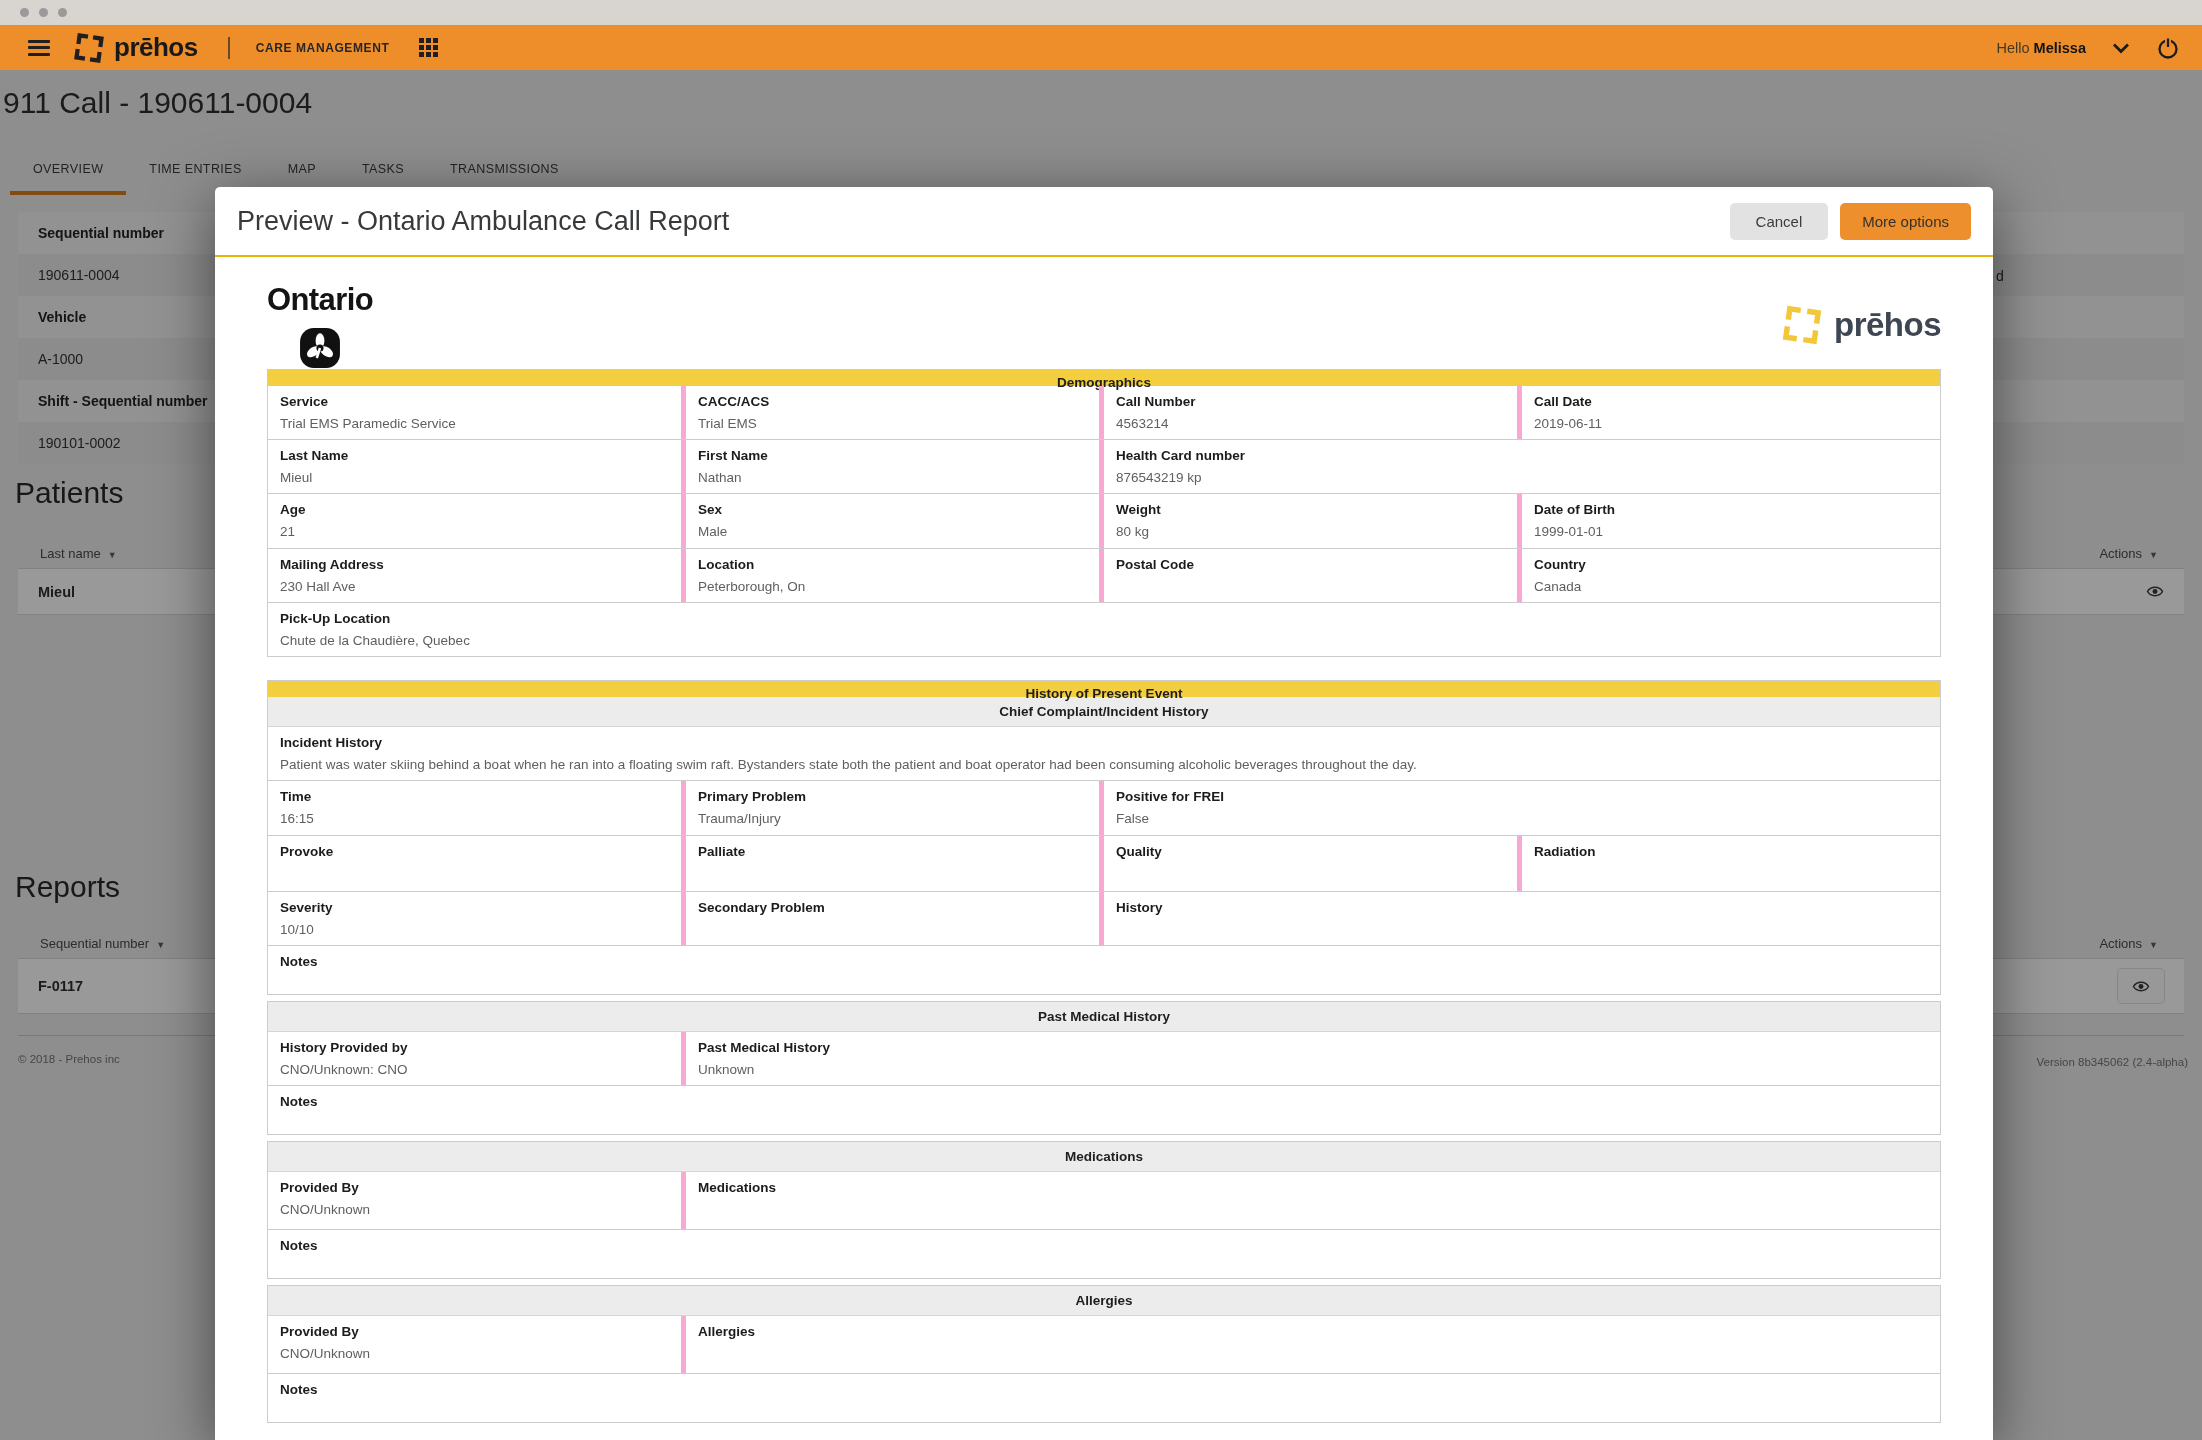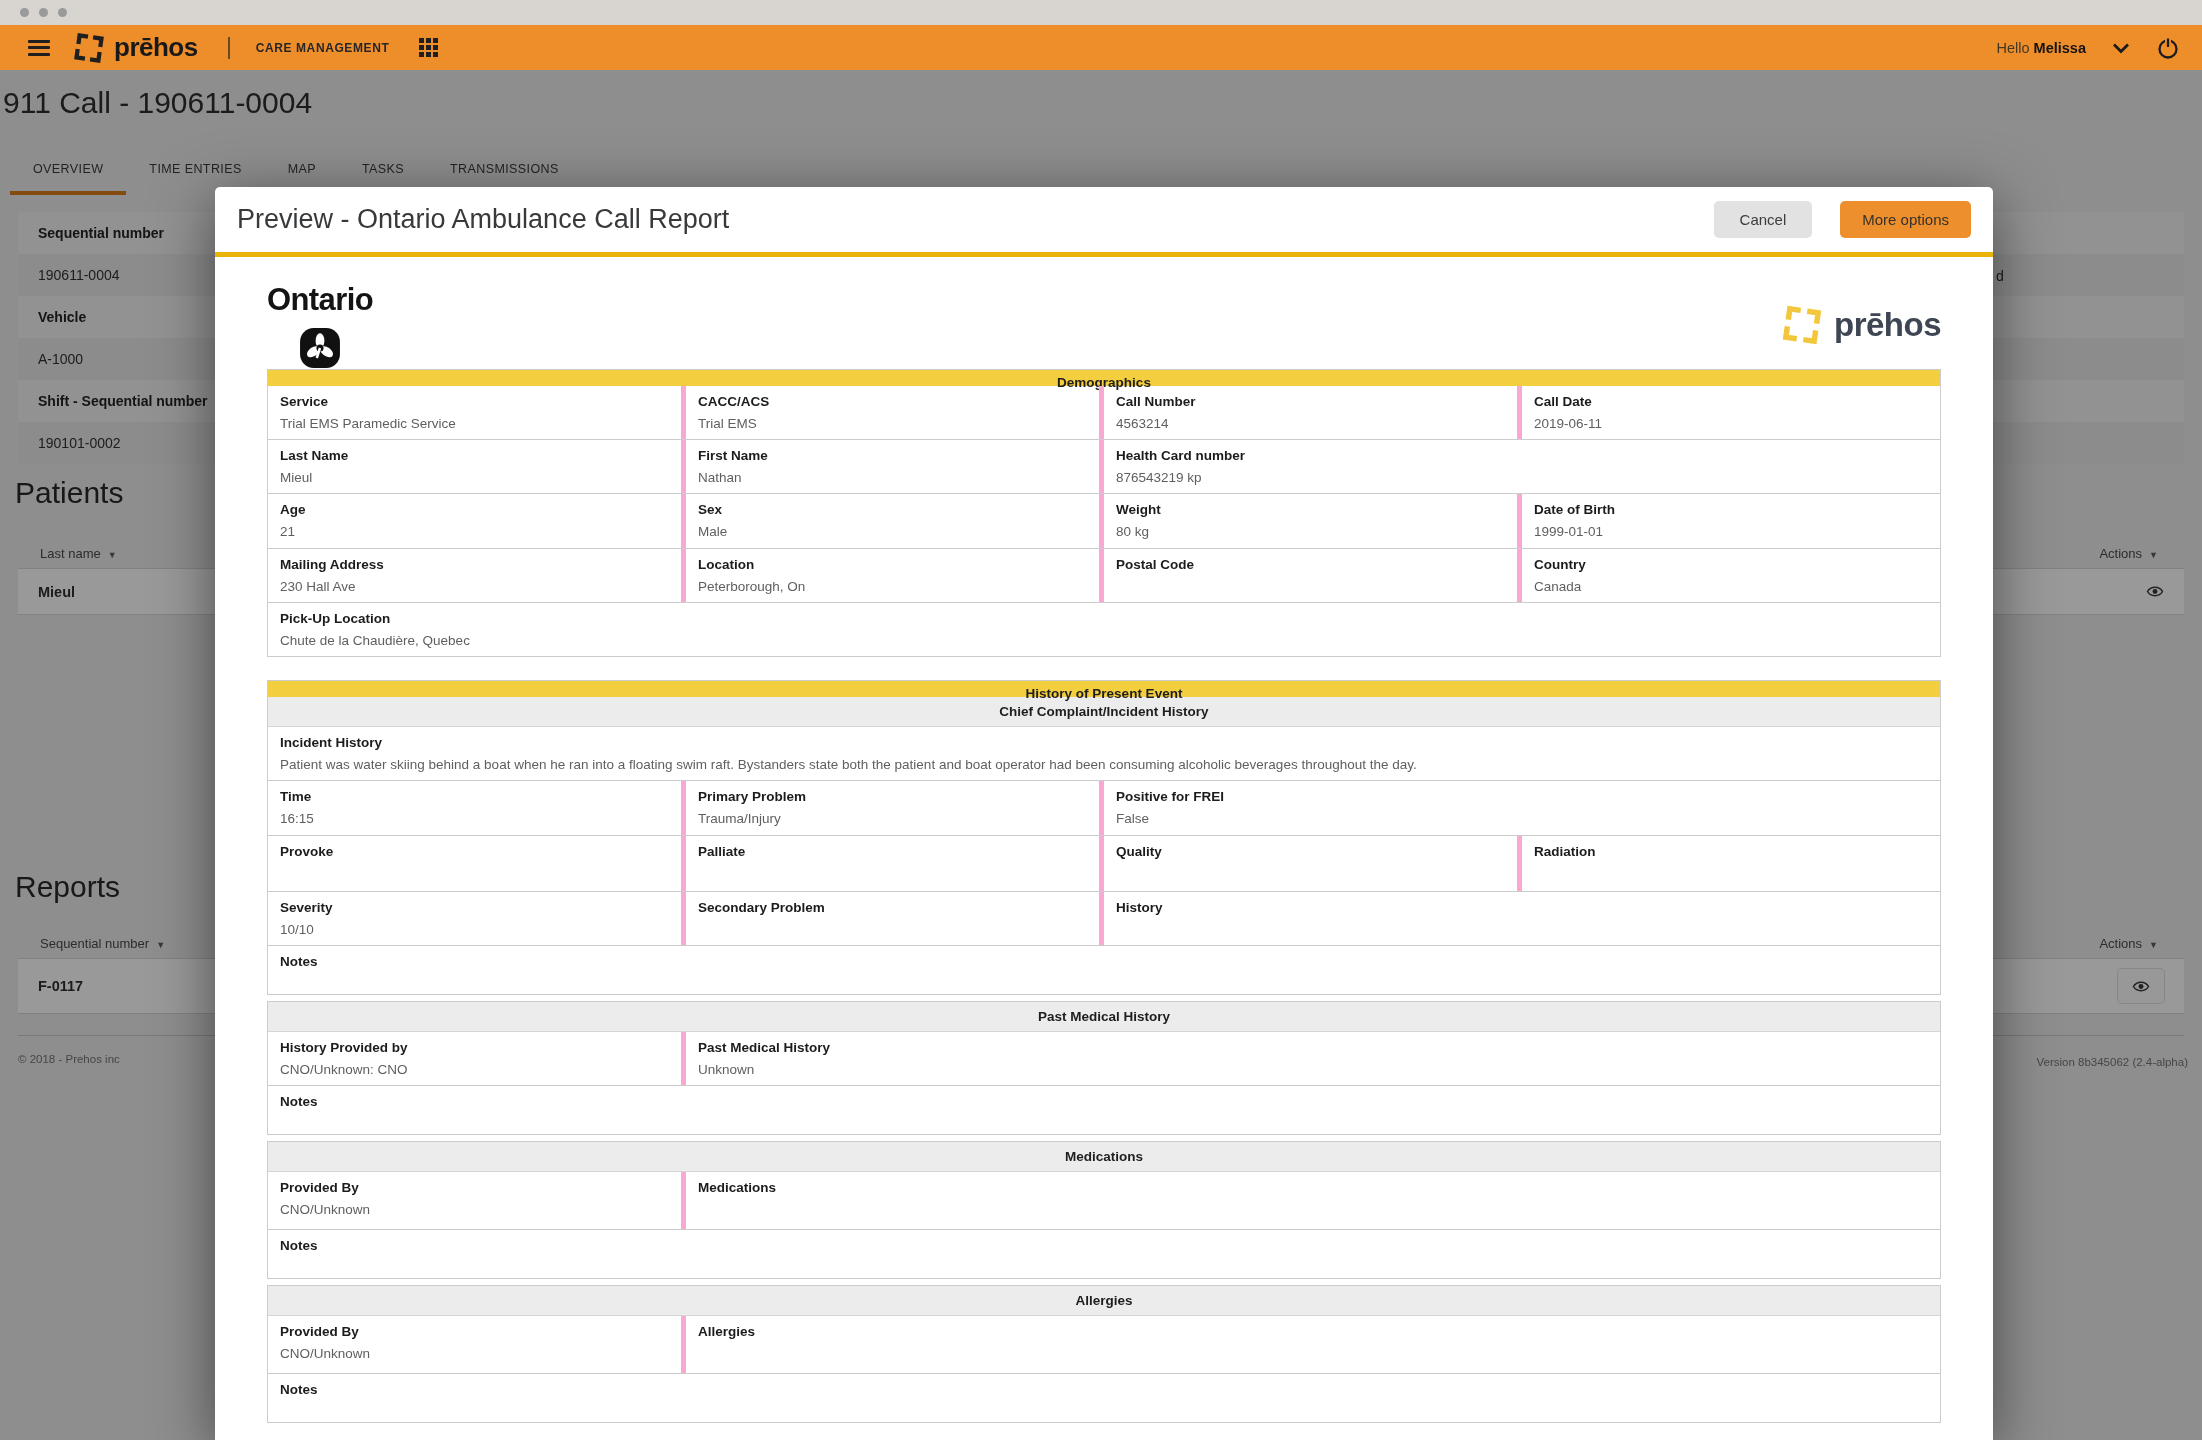--- a/index.html
+++ b/index.html
@@ -49,23 +49,23 @@
   .eye-btn { width:46px; height:34px; background:#fdfdfd; border-radius:4px; box-shadow:0 0 0 1px #e0e0e0; display:flex; align-items:center; justify-content:center; cursor:pointer; }
   .bottom-divider { position:absolute; left:18px; top:965px; width:2166px; height:1px; background:#c9c9c9; }
   .footer-left { position:absolute; left:18px; top:983px; font-size:11.5px; color:#757575; }
   .footer-right { position:absolute; right:14px; top:986px; font-size:11.5px; color:#757575; }
 
   
   .dim { position:absolute; left:0; top:70px; width:2202px; height:1370px; background:rgba(0,0,0,.40); z-index:5; }
 
   
   .modal { position:absolute; left:215px; top:187px; width:1778px; height:1253px; background:#fff; z-index:10; border-radius:5px 5px 0 0; box-shadow:0 12px 60px rgba(0,0,0,.5); overflow:hidden; }
-  .modal-header { height:70px; display:flex; align-items:center; justify-content:space-between; padding:0 22px; border-bottom:5px solid #eab308; }
+  .modal-header { height:70px; display:flex; align-items:center; justify-content:space-between; padding:0 22px; border-bottom:2px solid #eab308; }
   .modal-title { font-size:27px; color:#37393b; }
-  .modal-actions { display:flex; gap:28px; }
+  .modal-actions { display:flex; gap:12px; }
   .btn { border:none; border-radius:5px; font-size:15px; padding:10px 26px; cursor:pointer; font-family:inherit; }
   .btn-cancel { background:#e2e2e2; color:#3c3c3c; }
   .btn-primary { background:#EE8F2D; color:#36302a; font-weight:500; padding:10px 22px; }
 
   .modal-body { height:1183px; padding:0 52px; overflow:hidden; }
   .logo-row { display:flex; align-items:center; justify-content:space-between; margin:44px 0 20px; height:48px; }
   .ontario-logo { display:flex; align-items:center; gap:9px;flex-direction:column; }
   .ontario-text { font-size:31px; font-weight:700; color:#141414; letter-spacing:-0.6px; }
   .prehos-logo { display:flex; align-items:center; gap:10px; }
   .prehos-text { font-size:33px; font-weight:700; color:#3d4652; letter-spacing:-0.5px; }

